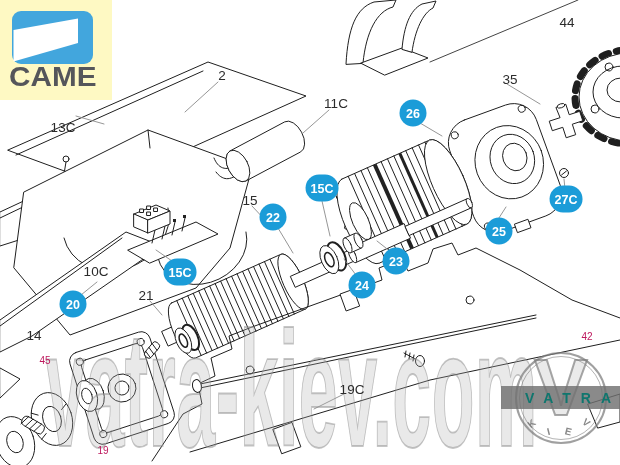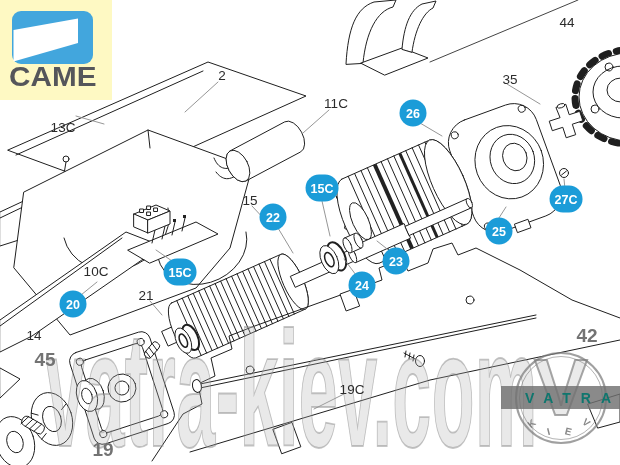--- a/index.html
+++ b/index.html
@@ -42,21 +42,21 @@
     position:absolute;left:500px;top:444px;z-index:2;
     font-size:10.5px;color:#8f8f8f;letter-spacing:.2px;white-space:nowrap;
   }
 
   
   #labels-layer{position:absolute;inset:0;z-index:3;}
   .plabel{
     position:absolute;transform:translate(-50%,-50%);
     font-size:13.5px;color:#2b2b2b;white-space:nowrap;
   }
-  .plabel.bold{font-weight:bold;font-size:19px;color:#737373;}
+  .plabel.bold{font-weight:normal;font-size:10px;color:#be185d;}
   .badge{
     position:absolute;transform:translate(-50%,-50%);
     min-width:27px;height:27px;border-radius:15px;
     background:var(--badge,#1b9cd8);color:#fff;
     font-weight:bold;font-size:12.5px;
     display:flex;align-items:center;justify-content:center;
     padding:0 5px;box-sizing:border-box;cursor:pointer;
   }
 
   

